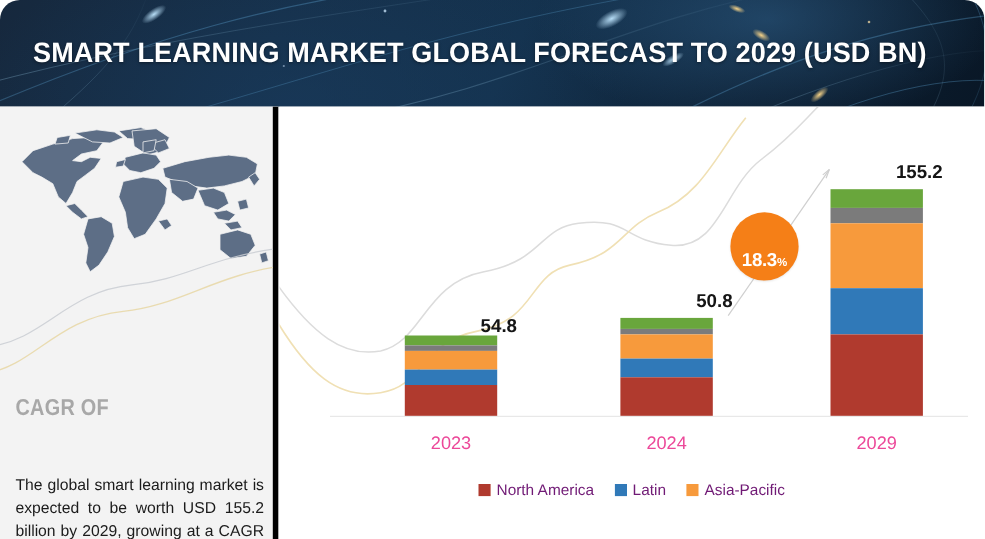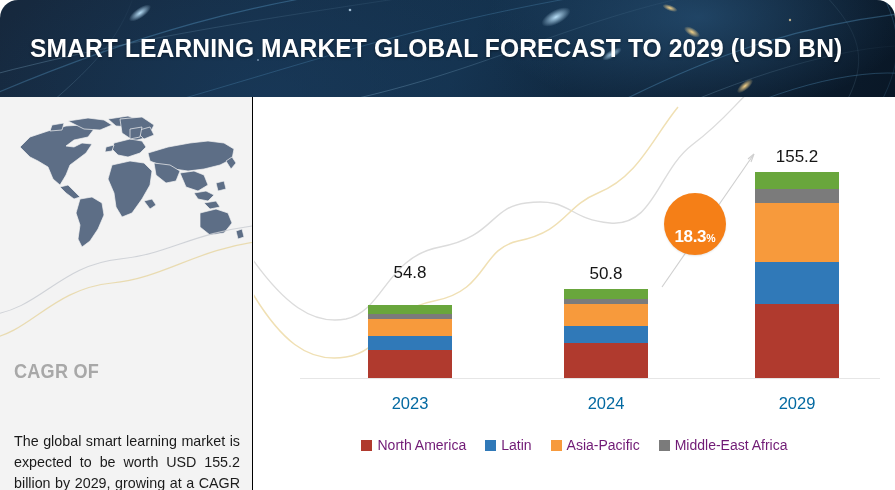--- a/index.html
+++ b/index.html
@@ -26,21 +26,21 @@
     font-size:25.5px; font-weight:700; letter-spacing:0.1px;
     text-shadow:0 1px 3px rgba(0,0,0,0.45);
     white-space:nowrap;
     transform:scaleX(0.965); transform-origin:left center;
   }
 
   
   .side {
     position:absolute; left:0; top:97px; width:253px; height:393px;
     background:#f3f3f3;
-    border-right:1px solid #000000;
+    border-right:5px solid #000000;
     overflow:hidden;
   }
   .side-map { position:absolute; left:8px; top:16px; width:238px; height:145px; }
   .side-curves { position:absolute; left:0; top:100px; width:253px; height:140px; }
 
   .cagr-label {
     position:absolute; left:14px; top:262px;
     color:#a8a8a8; font-size:21px; font-weight:600;
     letter-spacing:0.3px; transform:scaleX(0.86); transform-origin:left center;
     font-family:"Liberation Sans", sans-serif;
@@ -56,26 +56,26 @@
   }
 
   
   .plot { position:absolute; left:254px; top:97px; width:641px; height:393px; background:#ffffff; overflow:hidden; }
   .plot-curves { position:absolute; left:0; top:0; width:641px; height:300px; }
   .axis-line { position:absolute; left:46px; top:281px; width:580px; height:1px; background:#e6e6e6; }
 
   .bar { position:absolute; width:84px; }
   .seg { width:100%; }
   .val-label {
-    position:absolute; width:120px; text-align:center;
-    font-size:17px; font-weight:400; color:#151515;
+    position:absolute; width:120px; text-align:right;
+    font-size:17px; font-weight:700; color:#151515;
   }
   .cat-label {
     position:absolute; width:140px; text-align:center;
-    font-size:16.5px; color:#0369a1;
+    font-size:16.5px; color:#ec4899;
   }
 
   .cagr-bubble {
     position:absolute; left:410px; top:96px;
     width:62px; height:62px; border-radius:50%;
     background:#f57f17;
     display:flex; align-items:baseline; justify-content:center;
     box-shadow:0 1px 2px rgba(0,0,0,0.10);
   }
   .cagr-bubble .num { color:#ffffff; font-size:17px; font-weight:700; letter-spacing:-0.3px;margin-top:34px; }
@@ -205,21 +205,21 @@
     </svg>
 
     <div id="bars">
         <div class="bar" style="left: 114px; top: 208.148px; height: 72.8518px;">
           <div class="seg" style="height: 9.04px; background: rgb(105, 166, 60);"></div>
           <div class="seg" style="height: 4.65294px; background: rgb(123, 123, 123);"></div>
           <div class="seg" style="height: 16.7506px; background: rgb(247, 154, 60);"></div>
           <div class="seg" style="height: 13.9588px; background: rgb(48, 121, 184);"></div>
           <div class="seg" style="height: 28.4494px; background: rgb(176, 58, 46);"></div>
         </div>
-        <div class="val-label" style="left: 96px; top: 166px;">54.8</div>
+        <div class="val-label" style="left: 96px; top: 190px;">54.8</div>
         <div class="cat-label" style="left: 86px; top: 297px;">2023</div>
         <div class="bar" style="left: 310px; top: 191.796px; height: 89.2035px;">
           <div class="seg" style="height: 10.3694px; background: rgb(105, 166, 60);"></div>
           <div class="seg" style="height: 5.31765px; background: rgb(123, 123, 123);"></div>
           <div class="seg" style="height: 21.9353px; background: rgb(247, 154, 60);"></div>
           <div class="seg" style="height: 16.6176px; background: rgb(48, 121, 184);"></div>
           <div class="seg" style="height: 34.9635px; background: rgb(176, 58, 46);"></div>
         </div>
         <div class="val-label" style="left: 292px; top: 166.796px;">50.8</div>
         <div class="cat-label" style="left: 282px; top: 297px;">2024</div>
@@ -246,19 +246,15 @@
         <span class="leg-text">North America</span>
       </div>
       <div class="leg-item">
         <span class="leg-swatch" style="background: rgb(48, 121, 184);"></span>
         <span class="leg-text">Latin</span>
       </div>
       <div class="leg-item">
         <span class="leg-swatch" style="background: rgb(247, 154, 60);"></span>
         <span class="leg-text">Asia-Pacific</span>
       </div>
-      <div class="leg-item">
-        <span class="leg-swatch" style="background: rgb(123, 123, 123);"></span>
-        <span class="leg-text">Middle-East Africa</span>
-      </div>
     </div>
 
 </div>
 
 </body></html>

